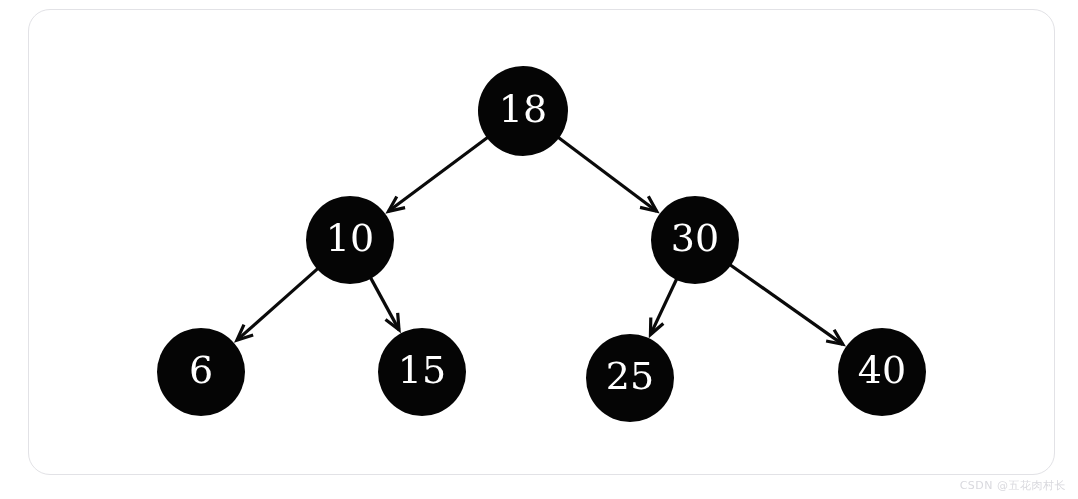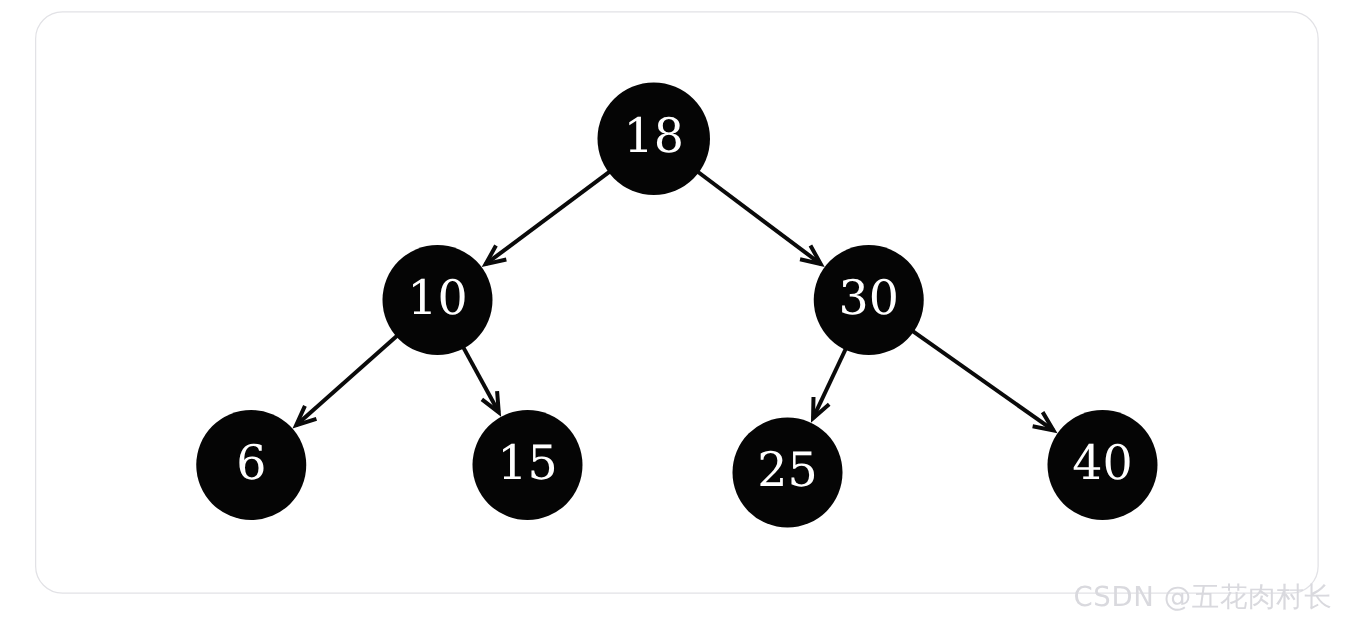--- a/index.html
+++ b/index.html
@@ -59,21 +59,21 @@
     stroke-width: 3.2;
     fill: none;
     stroke-linecap: butt;
     stroke-linejoin: miter;
   }
   .watermark {
     position: absolute;
     right: 12px;
     bottom: 6px;
     color: #d9d9de;
-    font-size: 22px;
+    font-size: 11px;
     font-family: "DejaVu Sans", "Liberation Sans", sans-serif;
     letter-spacing: 0.5px;
     white-space: nowrap;
   }
 </style>
 </head>
 <body>
 
 <div id="stage">
 

